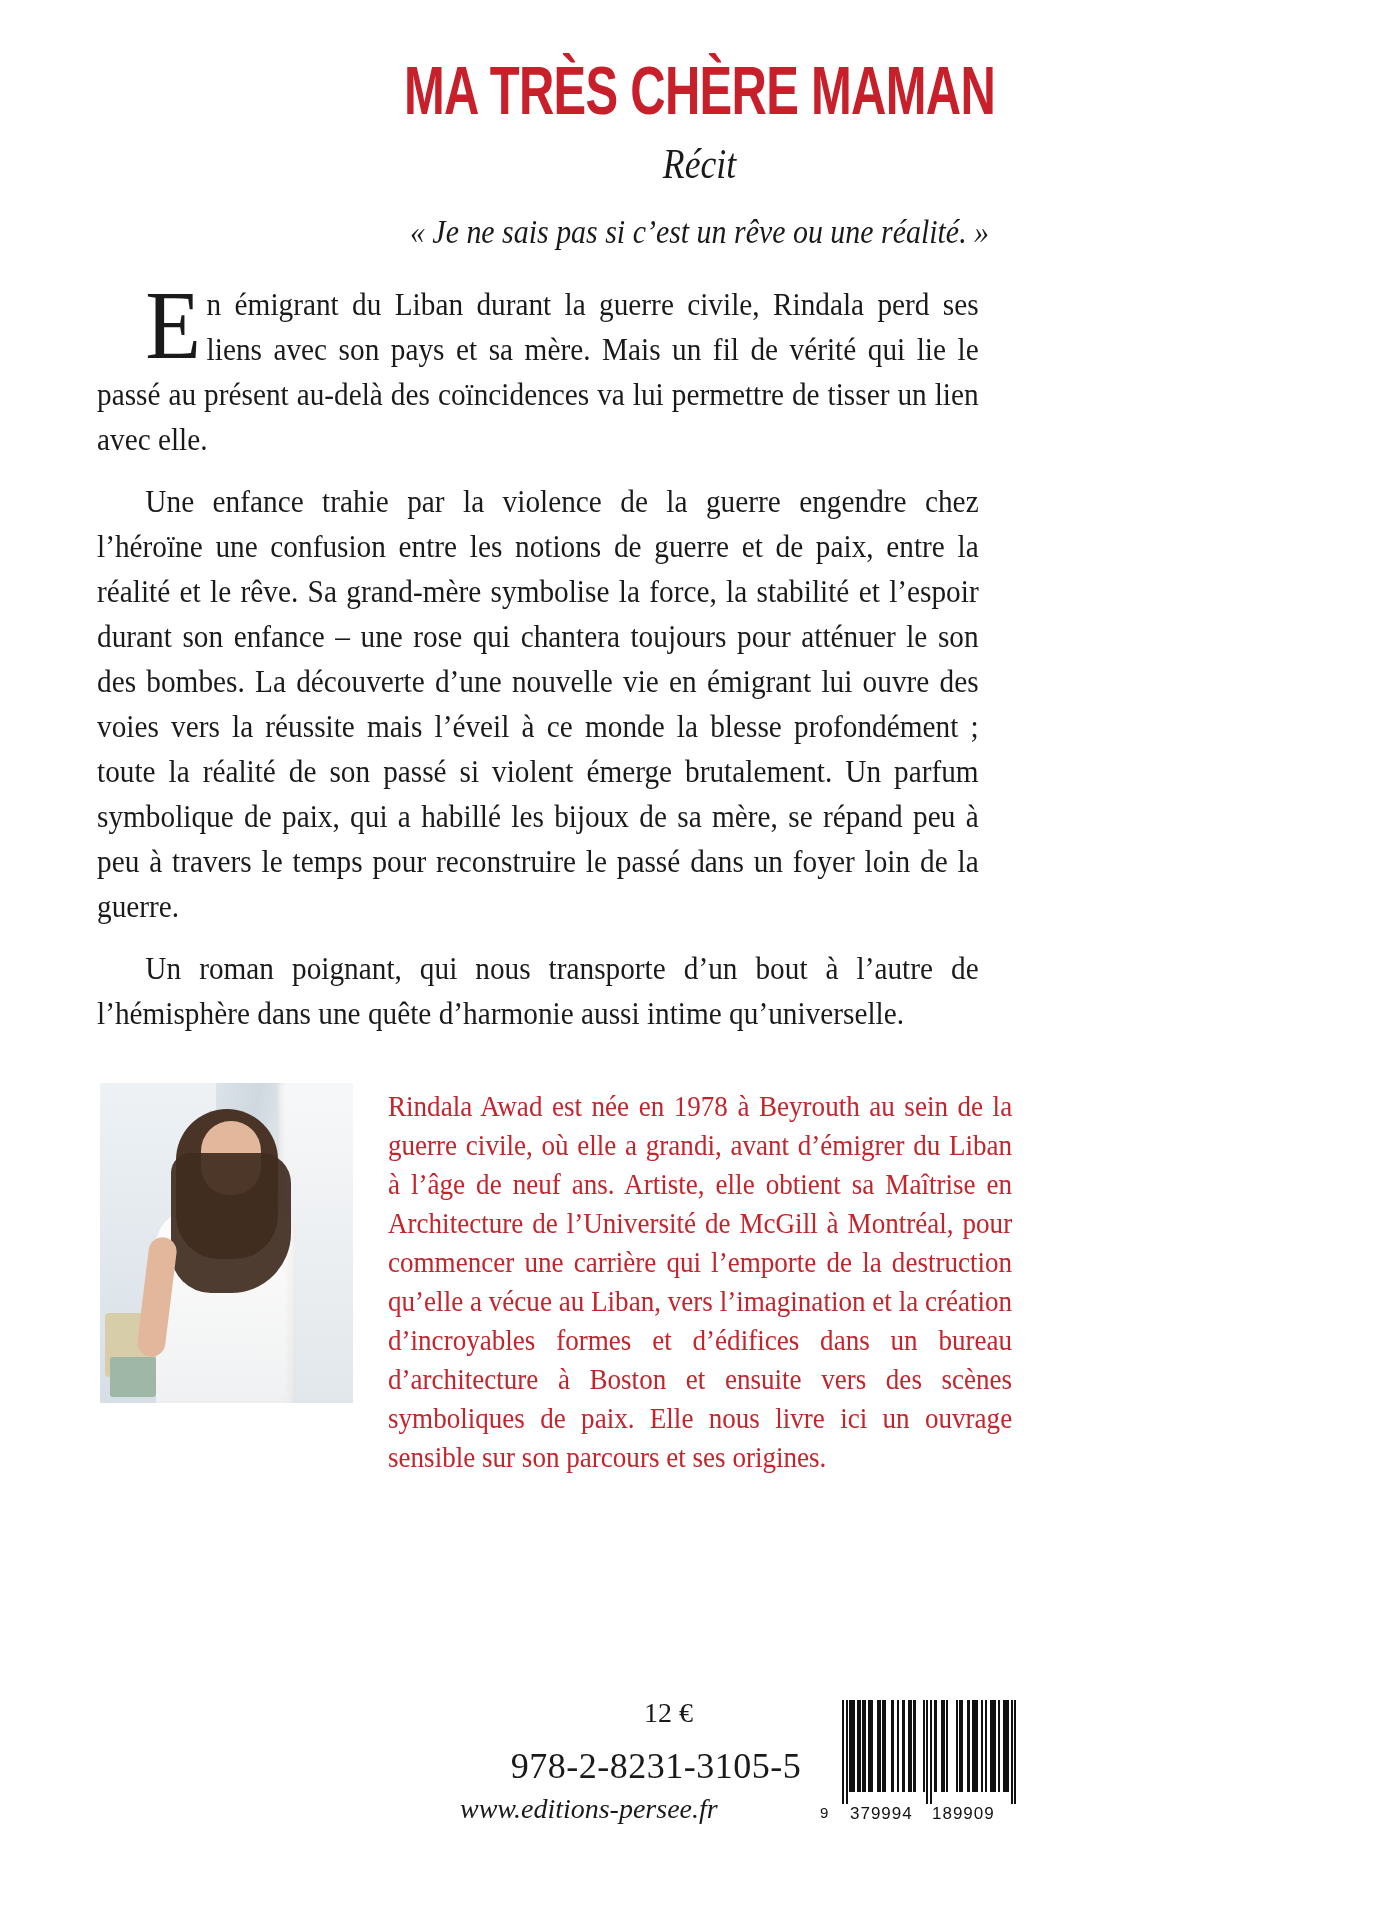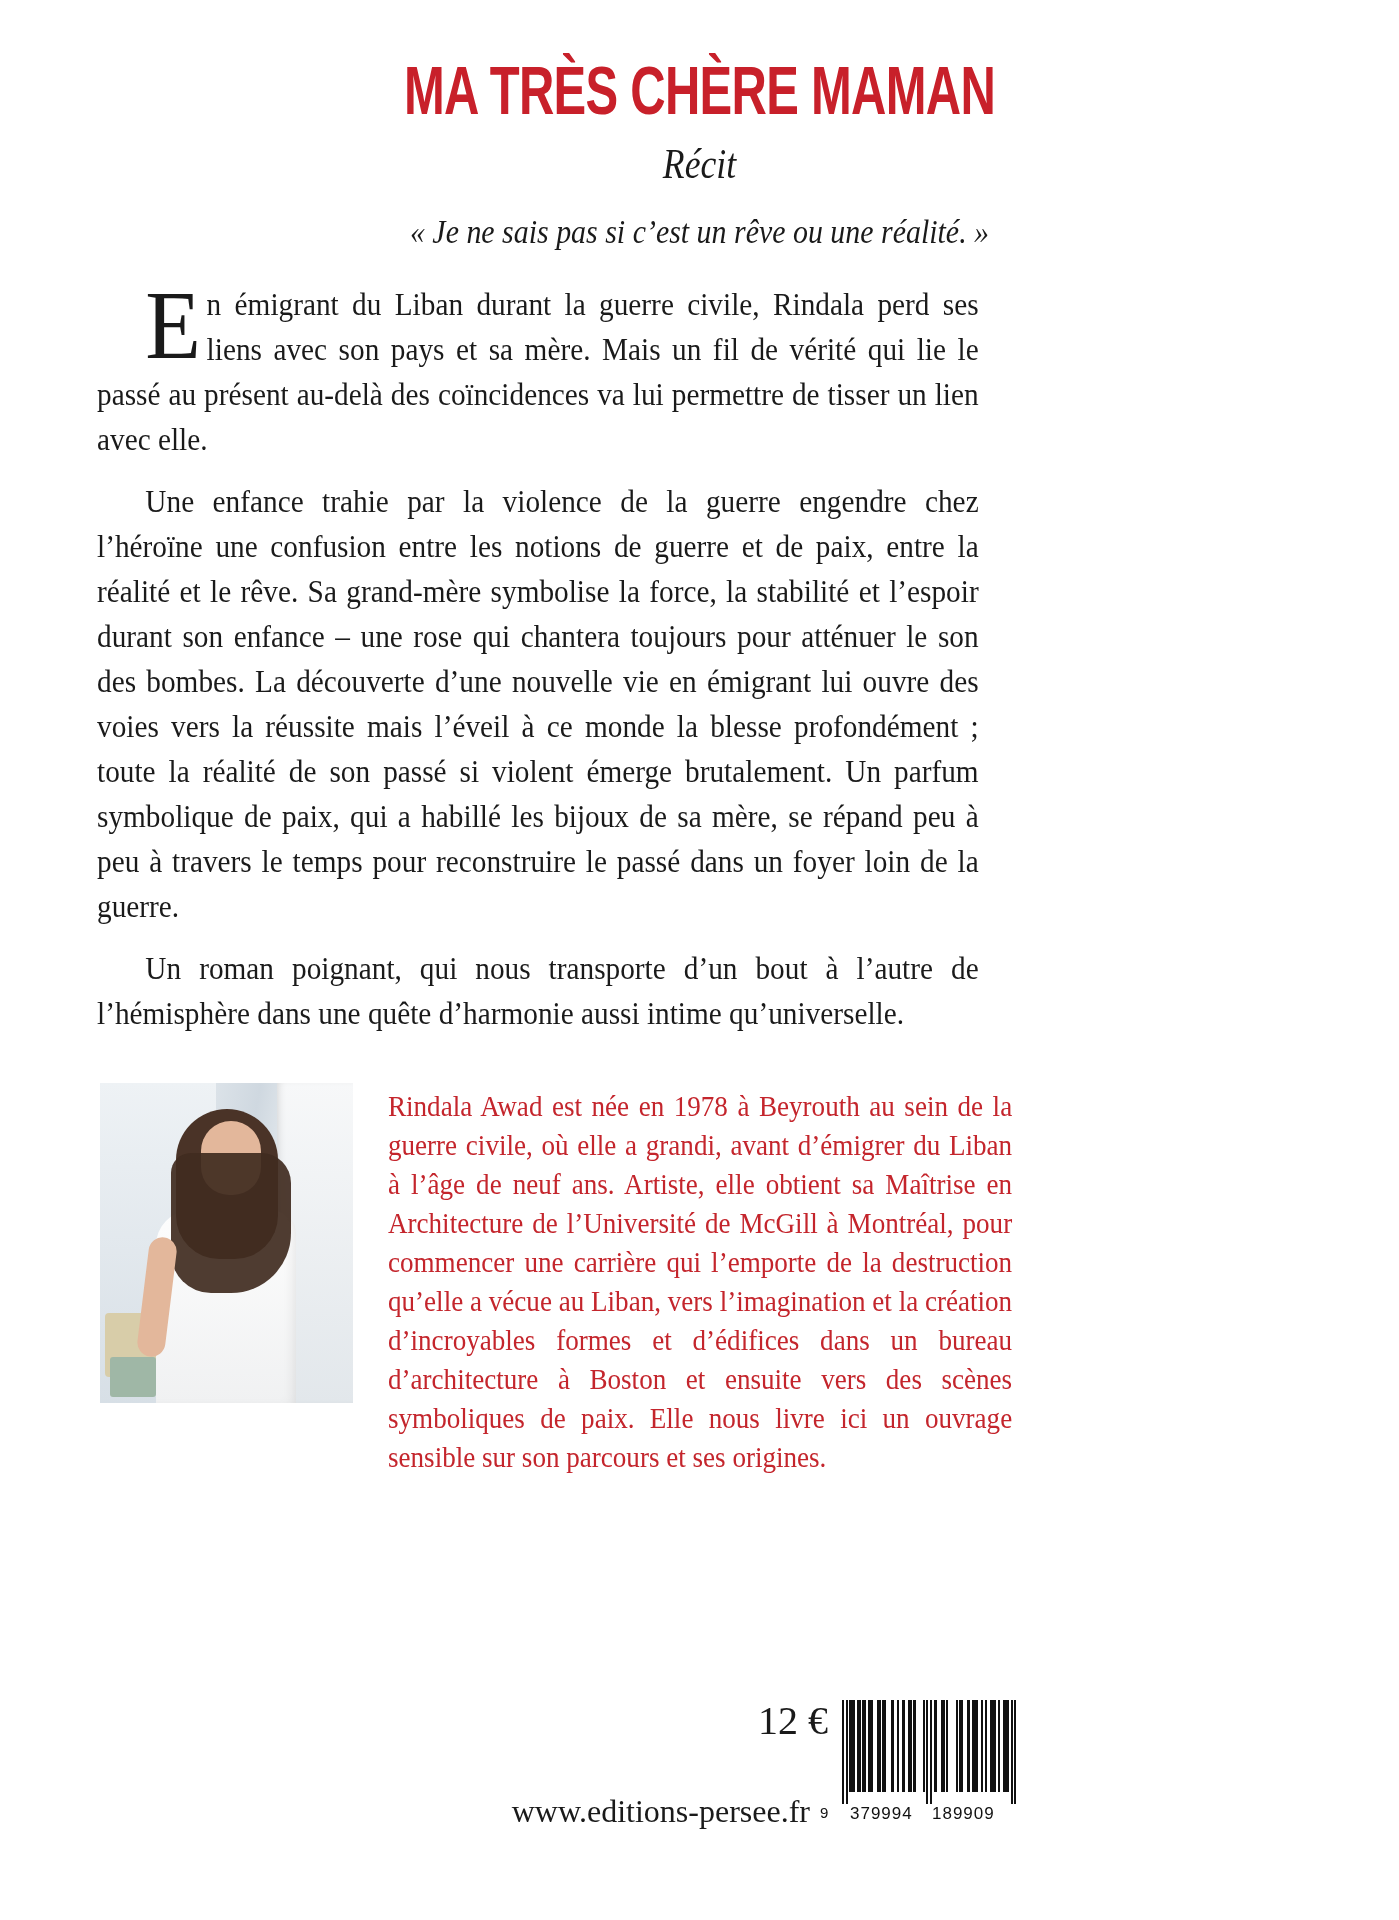--- a/index.html
+++ b/index.html
@@ -147,34 +147,35 @@
     line-height:39px;
     text-align:justify;
     text-justify:inter-word;
     transform:scaleX(.95);
     transform-origin:left top;
   }
   .bio p{margin:0;}
 
   
   .price{
-    position:absolute;left:668px;top:1697px;width:160px;
-    text-align:right;
-    font-size:40px;
+    position:absolute;left:644px;top:1697px;width:160px;
+    text-align:left;
+    font-size:28px;
   }
   .isbn{
     position:absolute;left:506px;top:1745px;width:300px;
     text-align:center;
     font-size:36px;
     letter-spacing:.5px;
   }
   .weburl{
     position:absolute;left:460px;top:1793px;width:350px;
-    text-align:right;
-    font-size:32px;
+    text-align:left;
+    font-style:italic;
+    font-size:28px;
   }
 
   .barcode-wrap{
     position:absolute;left:820px;top:1700px;
     width:196px;height:132px;
   }
   .barcode{
     position:absolute;left:22px;top:0;
     width:174px;height:104px;
   }
@@ -220,20 +221,21 @@
       <div class="ph-face"></div>
       <div class="ph-hair2"></div>
       <div class="ph-arm"></div>
     </div>
     <div class="bio">
       <p>Rindala Awad est née en 1978 à Beyrouth au sein de la guerre civile, où elle a grandi, avant d’émigrer du Liban à l’âge de neuf ans. Artiste, elle obtient sa Maîtrise en Architecture de l’Université de McGill à Montréal, pour commencer une carrière qui l’emporte de la destruction qu’elle a vécue au Liban, vers l’imagination et la création d’incroyables formes et d’édifices dans un bureau d’architecture à Boston et ensuite vers des scènes symboliques de paix. Elle nous livre ici un ouvrage sensible sur son parcours et ses origines.</p>
     </div>
   </div>
 
   <div class="price">12 €</div>
+  <div class="isbn">978-2-8231-3105-5</div>
   <div class="weburl">www.editions-persee.fr</div>
 
   <div class="barcode-wrap">
     <div class="barcode" id="barcode-bars">
         <div class="bar guard" style="left:0.00px;width:2.08px"></div>
         <div class="bar guard" style="left:3.66px;width:2.08px"></div>
         <div class="bar short" style="left:7.33px;width:2.08px"></div>
         <div class="bar short" style="left:9.16px;width:2.08px"></div>
         <div class="bar short" style="left:10.99px;width:2.08px"></div>
         <div class="bar short" style="left:14.65px;width:2.08px"></div>

